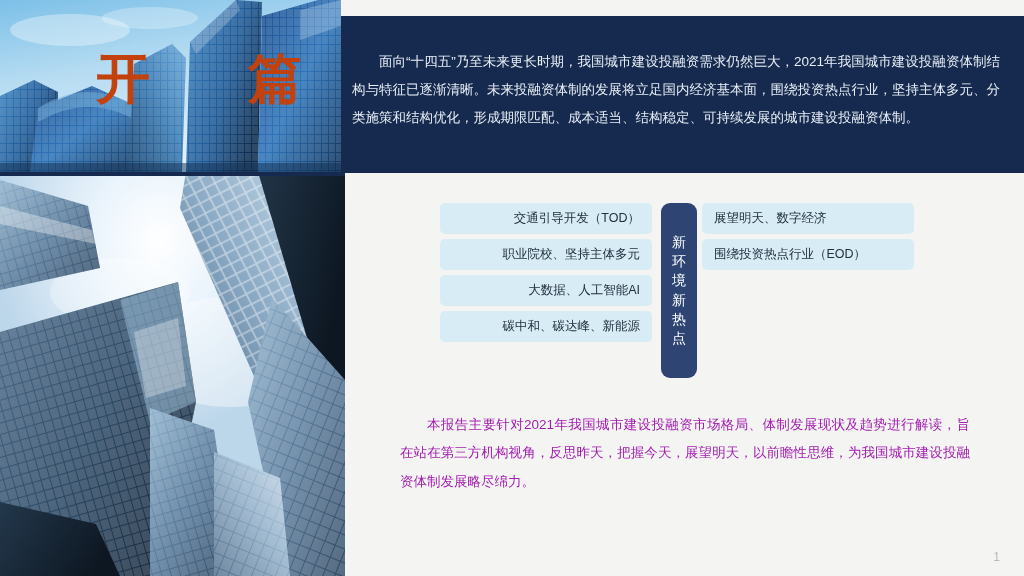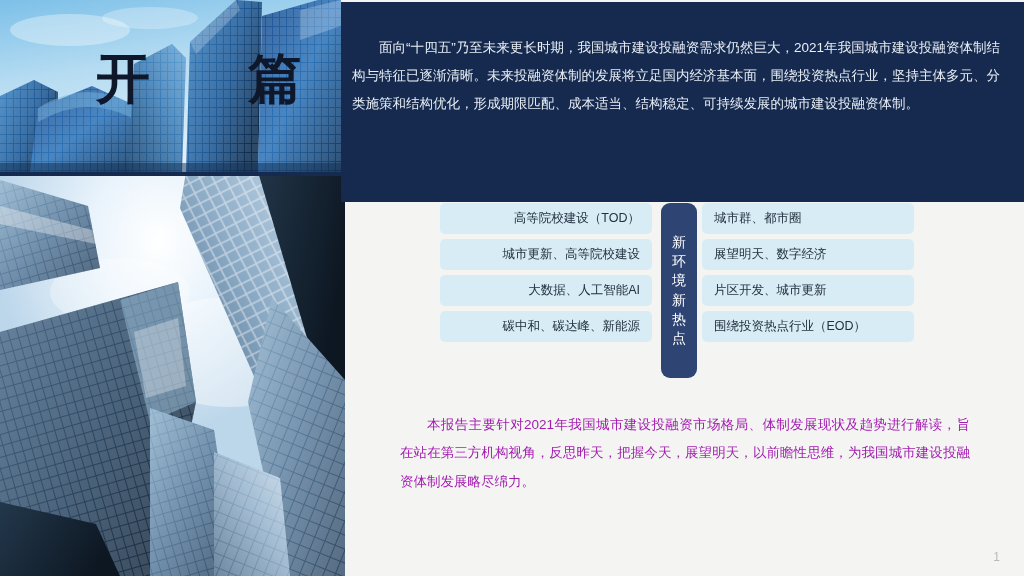--- a/index.html
+++ b/index.html
@@ -24,28 +24,28 @@
     position:absolute; left:0; top:172px; width:345px; height:404px;
     overflow:hidden;
     background:linear-gradient(165deg,#e9f2fa 0%,#cfe2f2 30%,#a9c6e0 60%,#6a8aa8 100%);
   }
   .img-top svg,.img-bottom svg{ display:block; width:100%; height:100%; }
 
   
   .deck-title{
     position:absolute; left:96px; top:52px;
     font-size:54px; font-weight:700; letter-spacing:22px;
-    color:#0f172a; line-height:1;
+    color:#c2410c; line-height:1;
     z-index:6; white-space:nowrap;
     font-family:"DejaVu Sans","Liberation Sans",sans-serif;
   }
 
   
   .banner{
-    position:absolute; left:341px; top:2px; width:683px; height:200px;
+    position:absolute; left:341px; top:16px; width:683px; height:157px;
     background:#152a4e;
     z-index:4;
   }
   .banner-text{
     position:absolute; left:11px; top:32px; width:648px;
     color:#e8eef6; font-size:13.5px; line-height:2.07;
     text-align:justify; text-justify:inter-ideograph;
     text-indent:2em;
   }
 
@@ -227,39 +227,37 @@
       <polygon points="214,280 280,306 290,404 214,404" fill="url(#winB2)"></polygon>
 
       <polygon points="0,330 96,352 120,404 0,404" fill="url(#bgD)"></polygon>
       <rect x="0" y="0" width="345" height="4" fill="#152a4e"></rect>
     </svg>
   </div>
 
   <div class="diagram">
 
     <div class="col col-left">
-      <div class="chip">高等院校建设（TOD）</div>
-      <div class="chip">城市更新、高等院校建设</div>
+      <div class="chip">交通引导开发（TOD）</div>
+      <div class="chip">职业院校、坚持主体多元</div>
       <div class="chip">大数据、人工智能AI</div>
       <div class="chip">碳中和、碳达峰、新能源</div>
     </div>
 
     <div class="center-pill">
       <span>新</span>
       <span>环</span>
       <span>境</span>
       <span>新</span>
       <span>热</span>
       <span>点</span>
     </div>
 
     <div class="col col-right">
-      <div class="chip">城市群、都市圈</div>
       <div class="chip">展望明天、数字经济</div>
-      <div class="chip">片区开发、城市更新</div>
       <div class="chip">围绕投资热点行业（EOD）</div>
     </div>
   </div>
 
   <div class="bottom-text">本报告主要针对2021年我国城市建设投融资市场格局、体制发展现状及趋势进行解读，旨在站在第三方机构视角，反思昨天，把握今天，展望明天，以前瞻性思维，为我国城市建设投融资体制发展略尽绵力。</div>
 
   <div class="page-num">1</div>
 
 </div>
 

